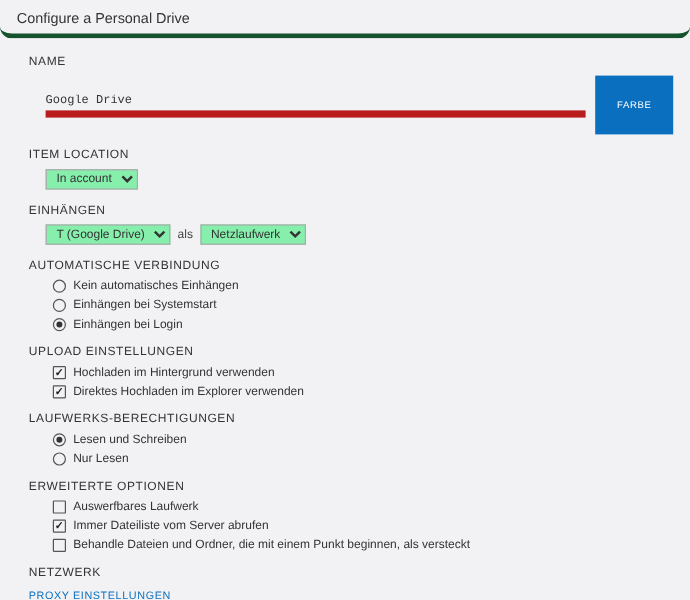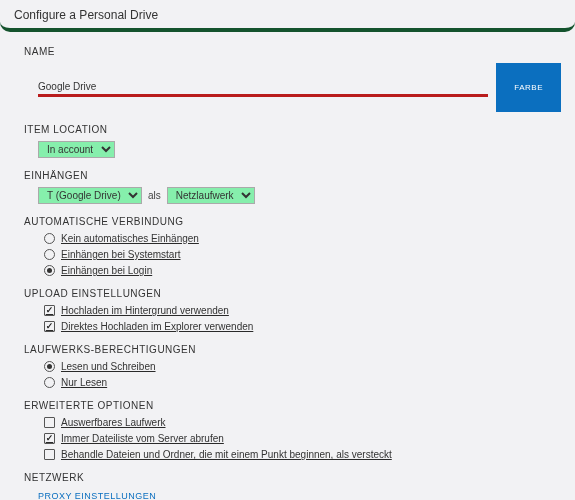--- a/index.html
+++ b/index.html
@@ -35,26 +35,27 @@
   .name-row {
     display: flex;
     align-items: center;
     gap: 8px;
     margin-left: 14px;
     margin-bottom: 8px;
   }
   .name-input {
     flex: 1;
     border: none;
-    border-bottom: 3px solid #b91c1c;
+    border-bottom: 6px solid #b91c1c;
     background: transparent;
     font-size: 10px;
     padding: 2px 0;
     outline: none;
     color: #333;
+    font-family: Liberation Mono, monospace;
   }
   .color-btn {
     background: #0b6fbf;
     color: #fff;
     border: none;
     font-size: 8px;
     letter-spacing: 0.5px;
     padding: 20px 18px;
     cursor: pointer;
   }
@@ -74,21 +75,20 @@
     gap: 6px;
     margin-left: 14px;
   }
   .als {
     font-size: 10px;
     color: #444;
   }
   .option-list {
     margin-left: 20px;
     margin-top: 4px;
-    text-decoration: underline;
   }
   .option-item {
     display: flex;
     align-items: center;
     gap: 6px;
     margin-bottom: 5px;
     font-size: 10px;
     color: #333;
   }
   .radio, .checkbox {
@@ -113,21 +113,21 @@
     content: "✓";
     font-size: 9px;
     font-weight: bold;
     color: #222;
     line-height: 1;
   }
   .link {
     color: #0b6fbf;
     font-size: 9px;
     letter-spacing: 0.5px;
-    margin-left: 14px;
+    margin-left: 0;
     display: inline-block;
     margin-top: 2px;
   }
 </style>
 </head>
 <body>
 
 <div class="header">Configure a Personal Drive</div>
 
 <div class="content">

